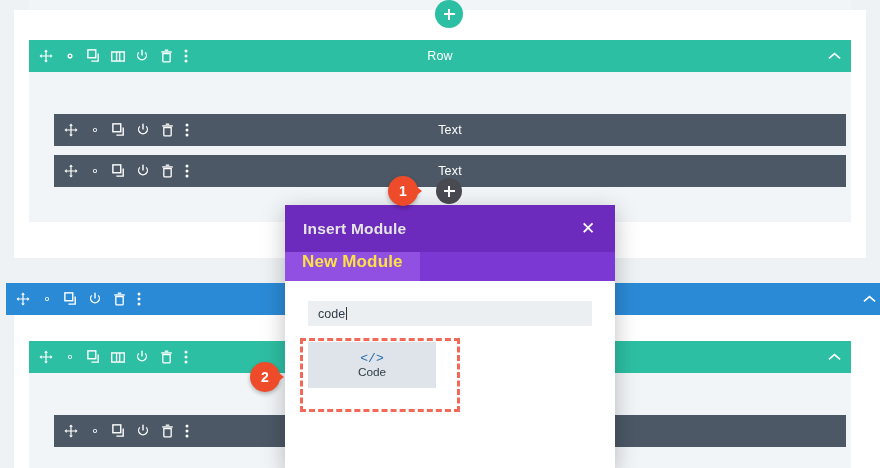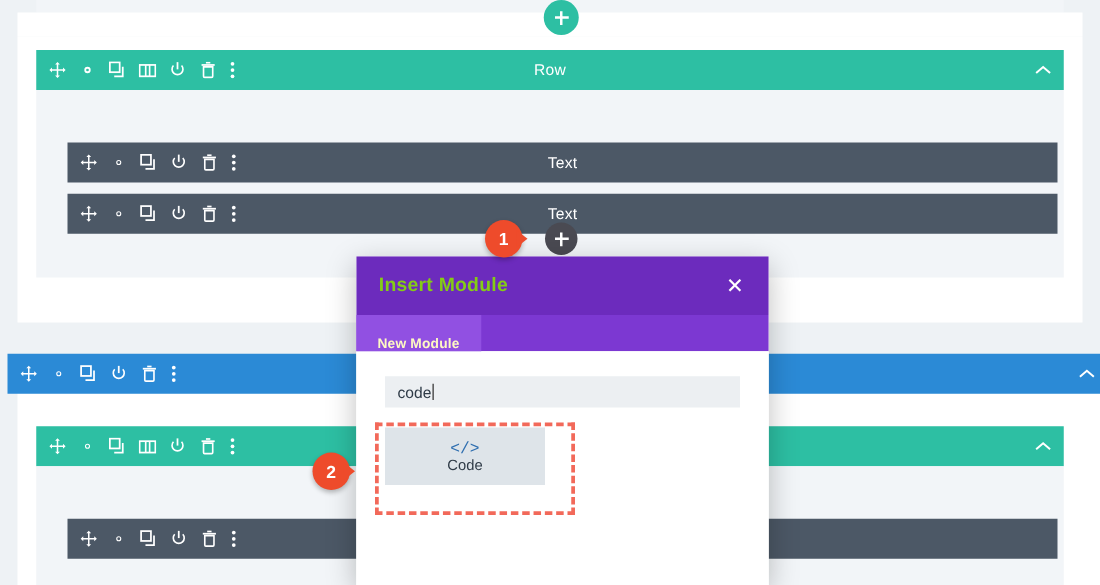--- a/index.html
+++ b/index.html
@@ -53,30 +53,30 @@
   
   .modal{
     position:absolute;left:285px;top:205px;width:330px;height:263px;
     background:#ffffff;box-shadow:0 6px 22px rgba(0,0,0,.25);
     overflow:hidden;box-sizing:border-box;
   }
   .modal-head{
     height:47px;background:#6c2bbd;display:flex;align-items:center;
     padding:0 18px;box-sizing:border-box;
   }
-  .modal-title{color:#84cc16;font-size:15.5px;font-weight:600;letter-spacing:.2px;}
+  .modal-title{color:#e5e5e5;font-size:15.5px;font-weight:600;letter-spacing:.2px;}
   .modal-close{
     margin-left:auto;color:#fff;font-size:17px;line-height:1;
     width:18px;height:18px;display:flex;align-items:center;justify-content:center;
     cursor:pointer;font-weight:400;
   }
   .modal-tabs{height:29px;background:#7c38d2;display:flex;align-items:stretch;}
   .tab{
-    display:flex;align-items:flex-end;padding:0 17px;
-    color:#fef9c3;font-size:11px;font-weight:600;letter-spacing:.15px;cursor:pointer;
+    display:flex;align-items:flex-start;padding:0 17px;
+    color:#fde047;font-size:17px;font-weight:600;letter-spacing:.15px;cursor:pointer;
   }
   .tab.active{background:#9150e2;}
   .modal-body{background:#fff;padding:20px 23px 0 23px;box-sizing:border-box;height:232px;}
   .search-field{
     height:25px;background:#eceff2;border:none;width:100%;box-sizing:border-box;
     padding:0 10px;font-family:"Liberation Sans",sans-serif;font-size:12.5px;color:#2f3b47;
     outline:none;display:flex;align-items:center;position:relative;
   }
   .search-text{position:relative;}
   .caret{

